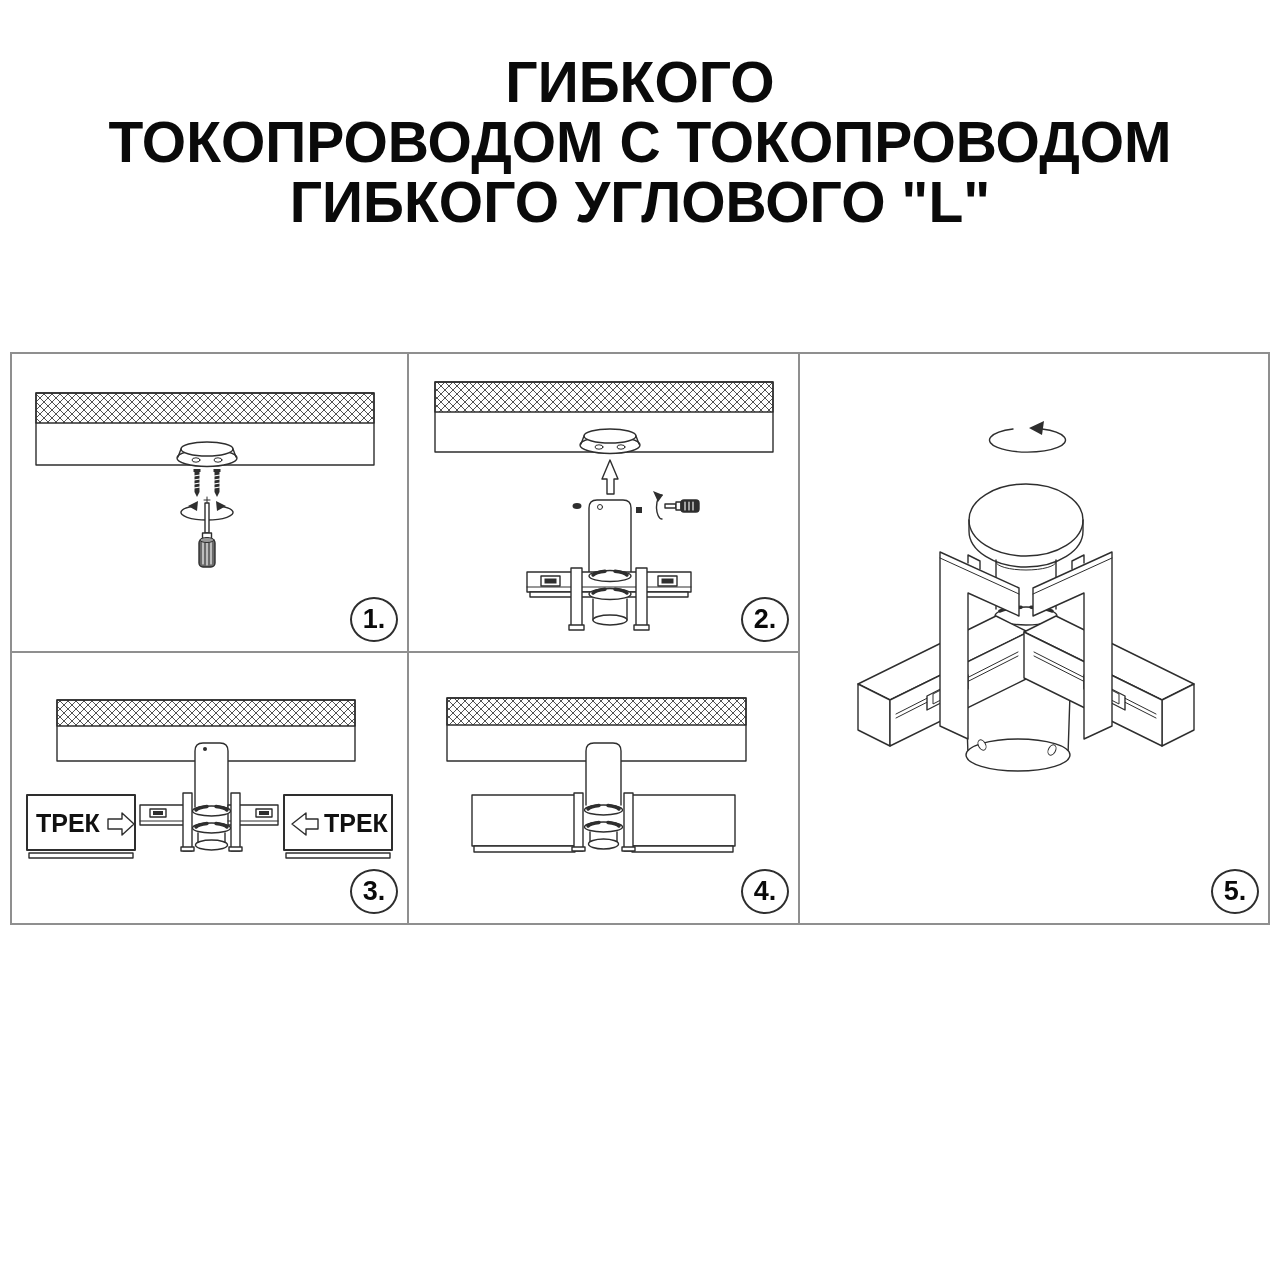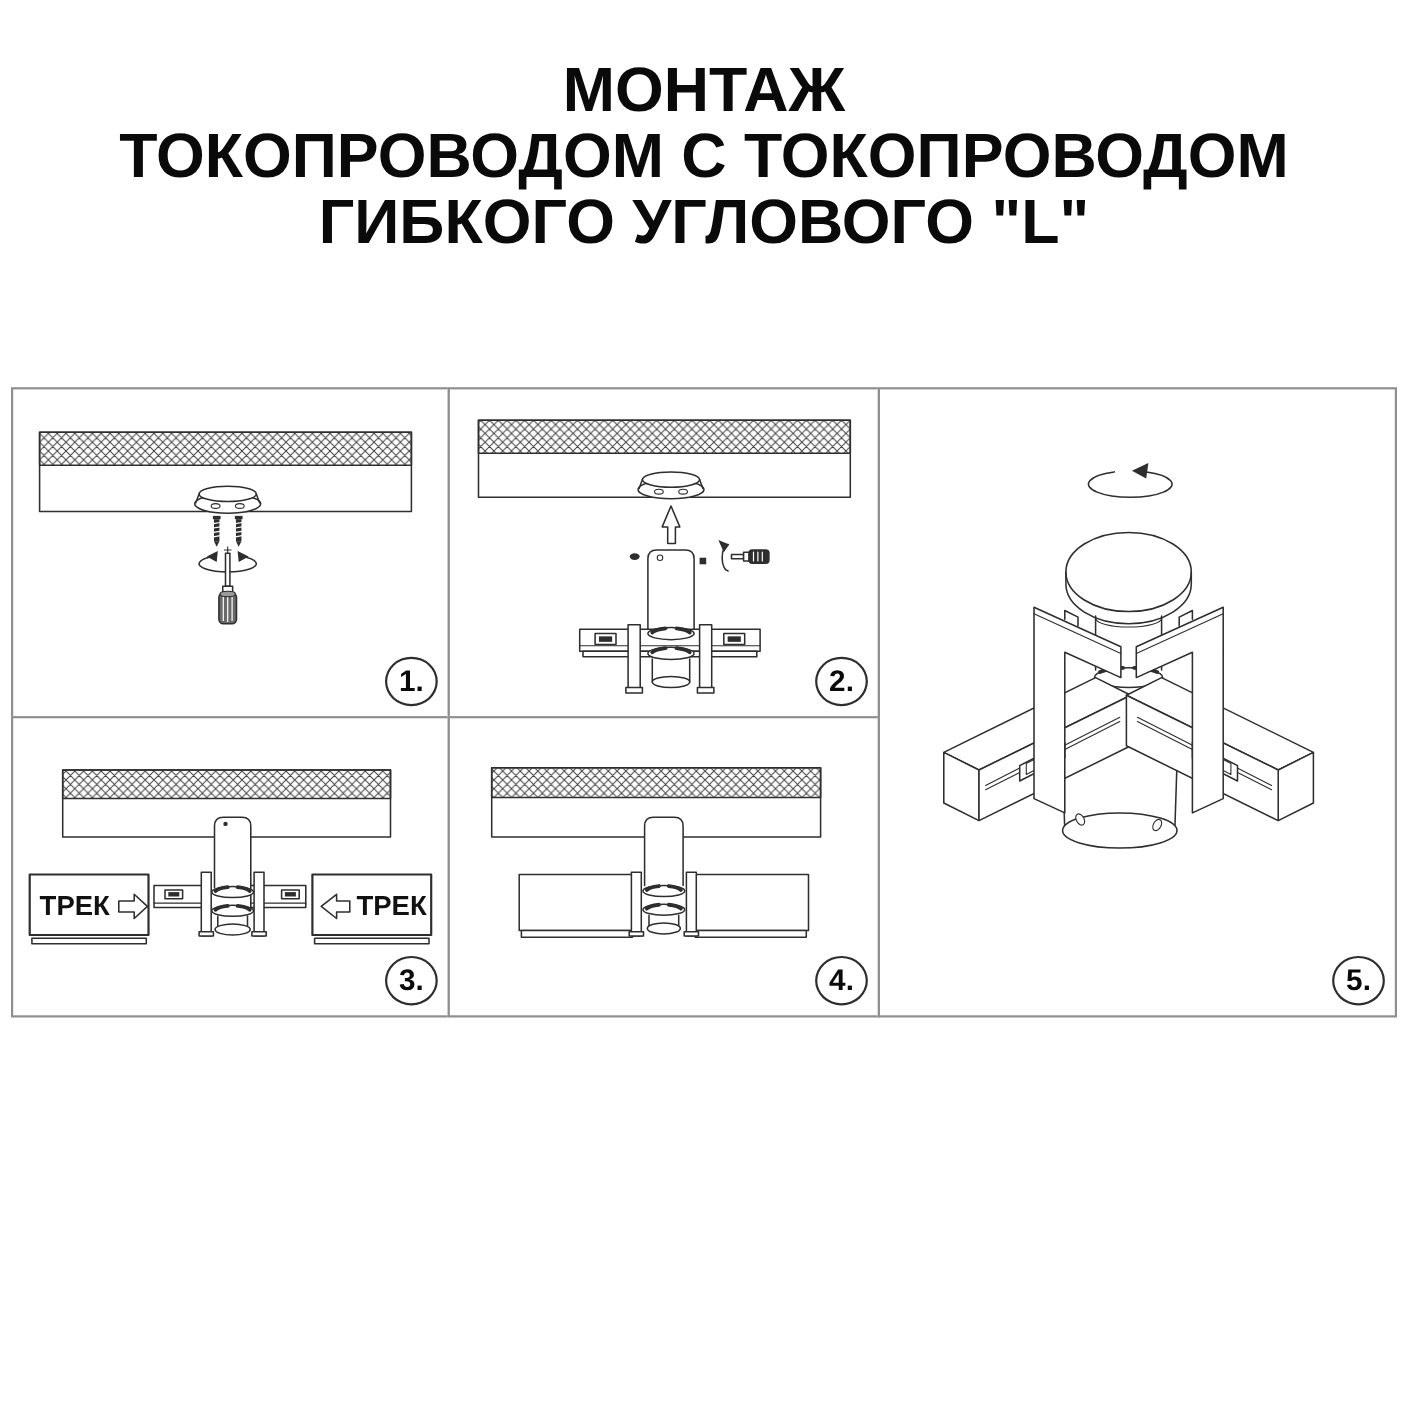--- a/index.html
+++ b/index.html
@@ -32,21 +32,21 @@
   .thin{stroke-width:1 !important;}
   .wht{stroke:#ffffff !important;stroke-width:1.1 !important;}
   .sw2{stroke-width:2 !important;}
   .sw3{stroke-width:3.5 !important;}
   .ns{stroke:none !important;}
 </style>
 </head>
 <body>
 
 <header class="title">
-  <div>МОНТАЖ</div>
+  <div>ГИБКОГО</div>
   <div>ТОКОПРОВОДОМ С ТОКОПРОВОДОМ</div>
   <div>ГИБКОГО УГЛОВОГО "L"</div>
 </header>
 
 <div class="board">
 
   <section class="panel p1">
     <svg class="art" viewBox="0 0 395 297">
       <defs>
           <pattern id="h1" width="8" height="8" patternUnits="userSpaceOnUse">

